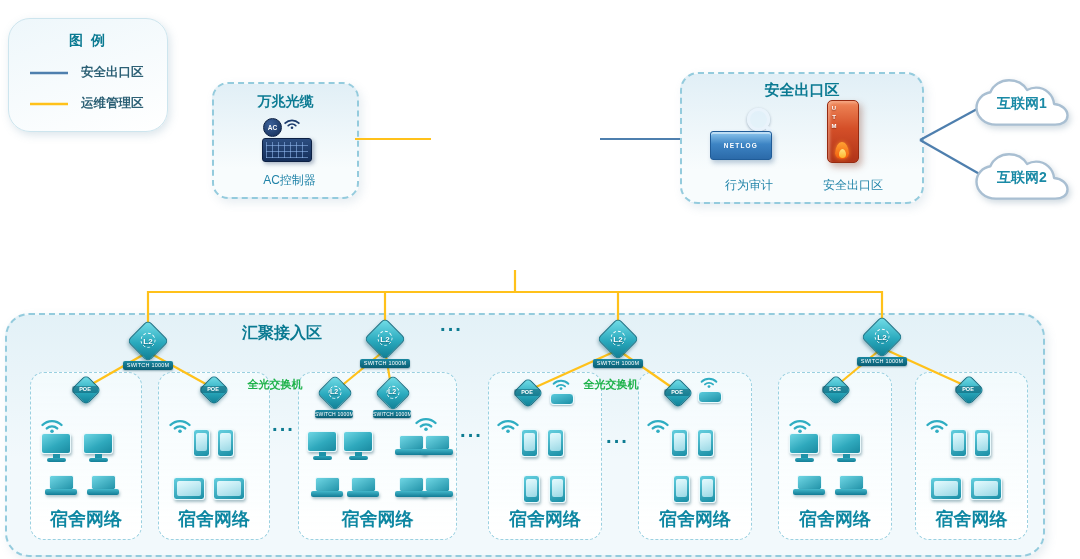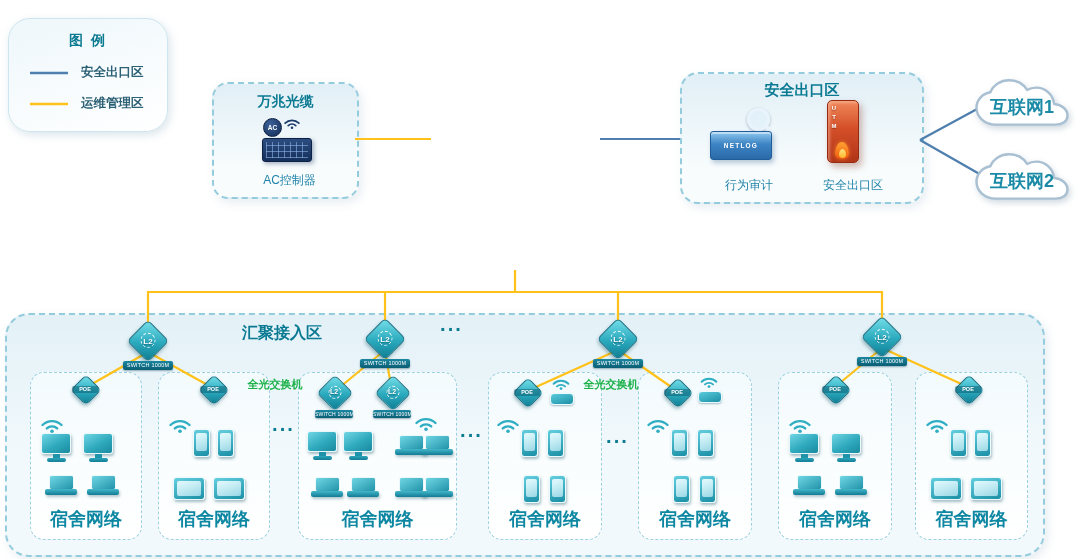--- a/index.html
+++ b/index.html
@@ -134,21 +134,21 @@
       color:#fff;font-size:6px;font-weight:bold;letter-spacing:3px;text-shadow:0 1px 1px rgba(100,30,10,.6)}
   .utm-flame{left:17px;bottom:7px;width:14px;height:17px;
       background:linear-gradient(180deg,#ffa232,#f35c0d);
       border-radius:50% 50% 50% 50%/68% 68% 32% 32%;box-shadow:0 0 4px rgba(255,140,40,.8)}
   .utm-flame::after{content:"";position:absolute;left:3.5px;bottom:1.5px;width:7px;height:9px;
       background:linear-gradient(180deg,#ffe47e,#ffb52d);border-radius:50% 50% 50% 50%/62% 62% 38% 38%}
 
   
   .cloud{position:absolute;width:104px;height:50px;filter:drop-shadow(2px 3px 3px rgba(120,150,170,.35))}
   .cloud-svg{width:100%;height:100%}
-  .cloud-label{position:absolute;left:0;right:0;top:17px;text-align:center;font-size:18px;font-weight:bold;color:#1a8aa6}
+  .cloud-label{position:absolute;left:0;right:0;top:17px;text-align:center;font-size:14px;font-weight:bold;color:#1a8aa6}
 </style>
 </head>
 <body>
 
 <svg width="0" height="0" style="position:absolute">
   <defs>
     <symbol id="sym-wifi" viewBox="0 0 24 18">
       <path d="M2.5 10 A 13.5 13.5 0 0 1 21.5 10" fill="none" stroke="currentColor" stroke-width="2.4" stroke-linecap="round"></path>
       <path d="M6.8 13.4 A 7.6 7.6 0 0 1 17.2 13.4" fill="none" stroke="currentColor" stroke-width="2.4" stroke-linecap="round"></path>
       <circle cx="12" cy="16.2" r="1.8" fill="currentColor"></circle>

